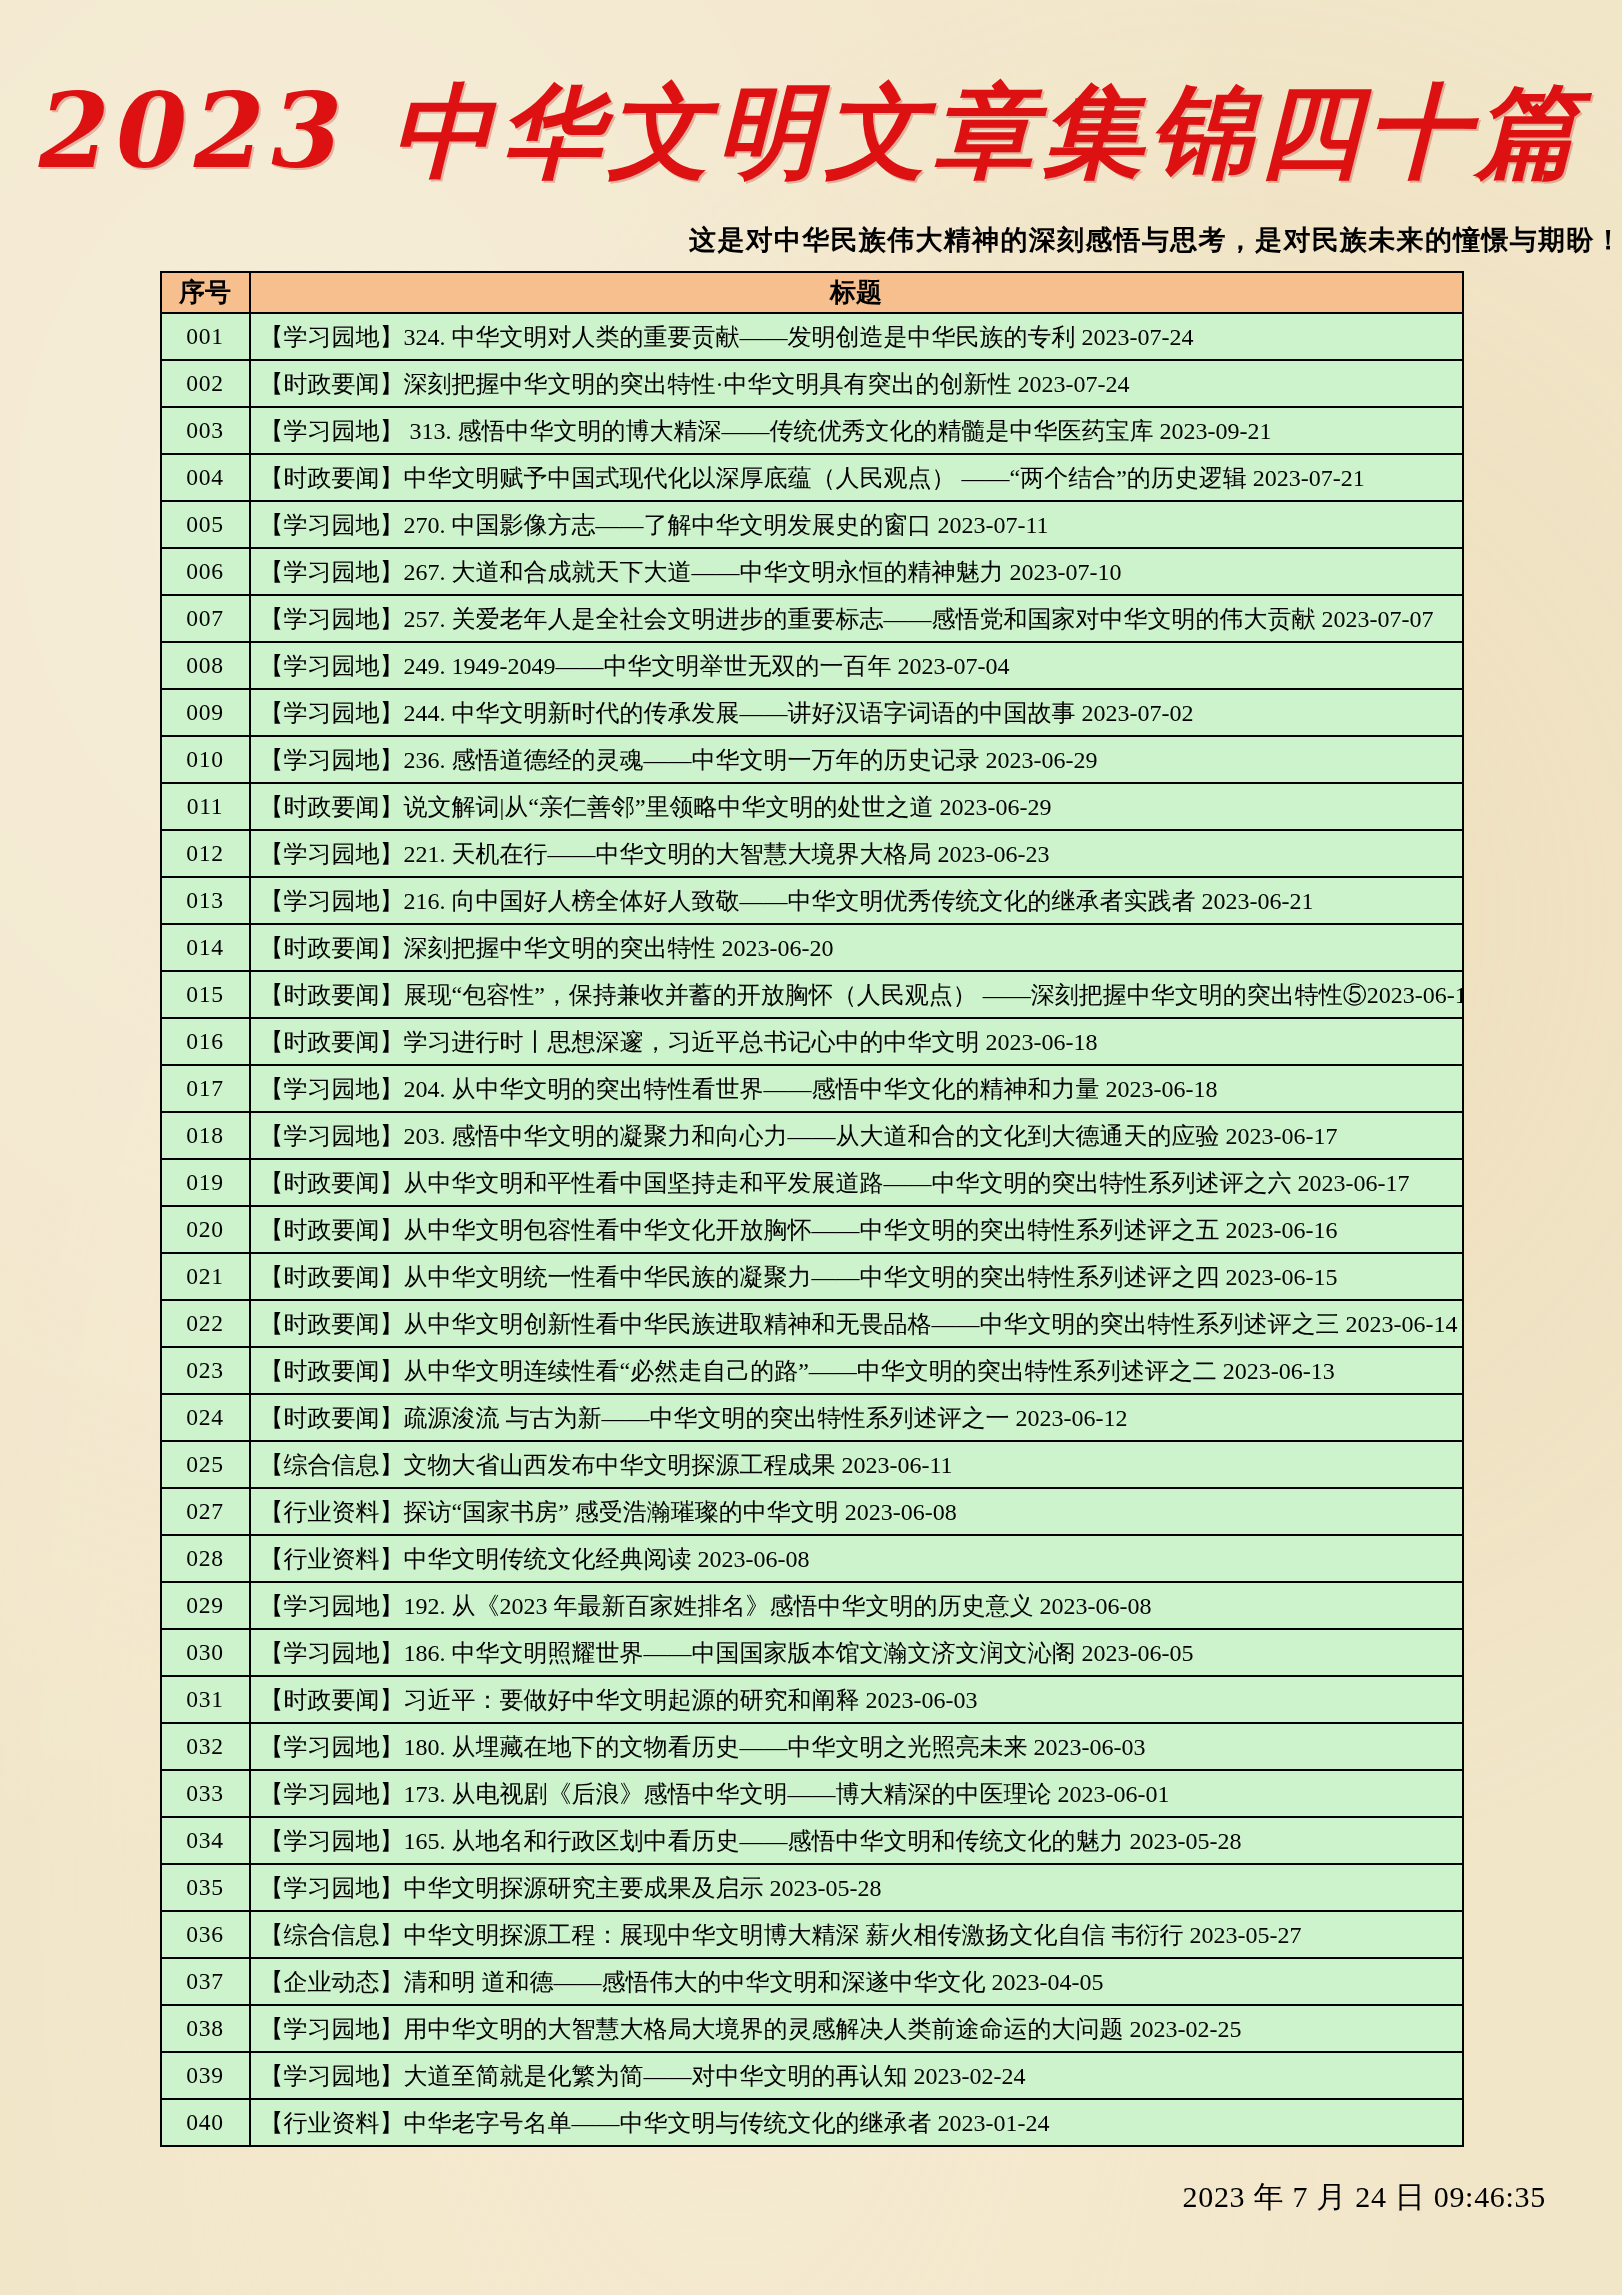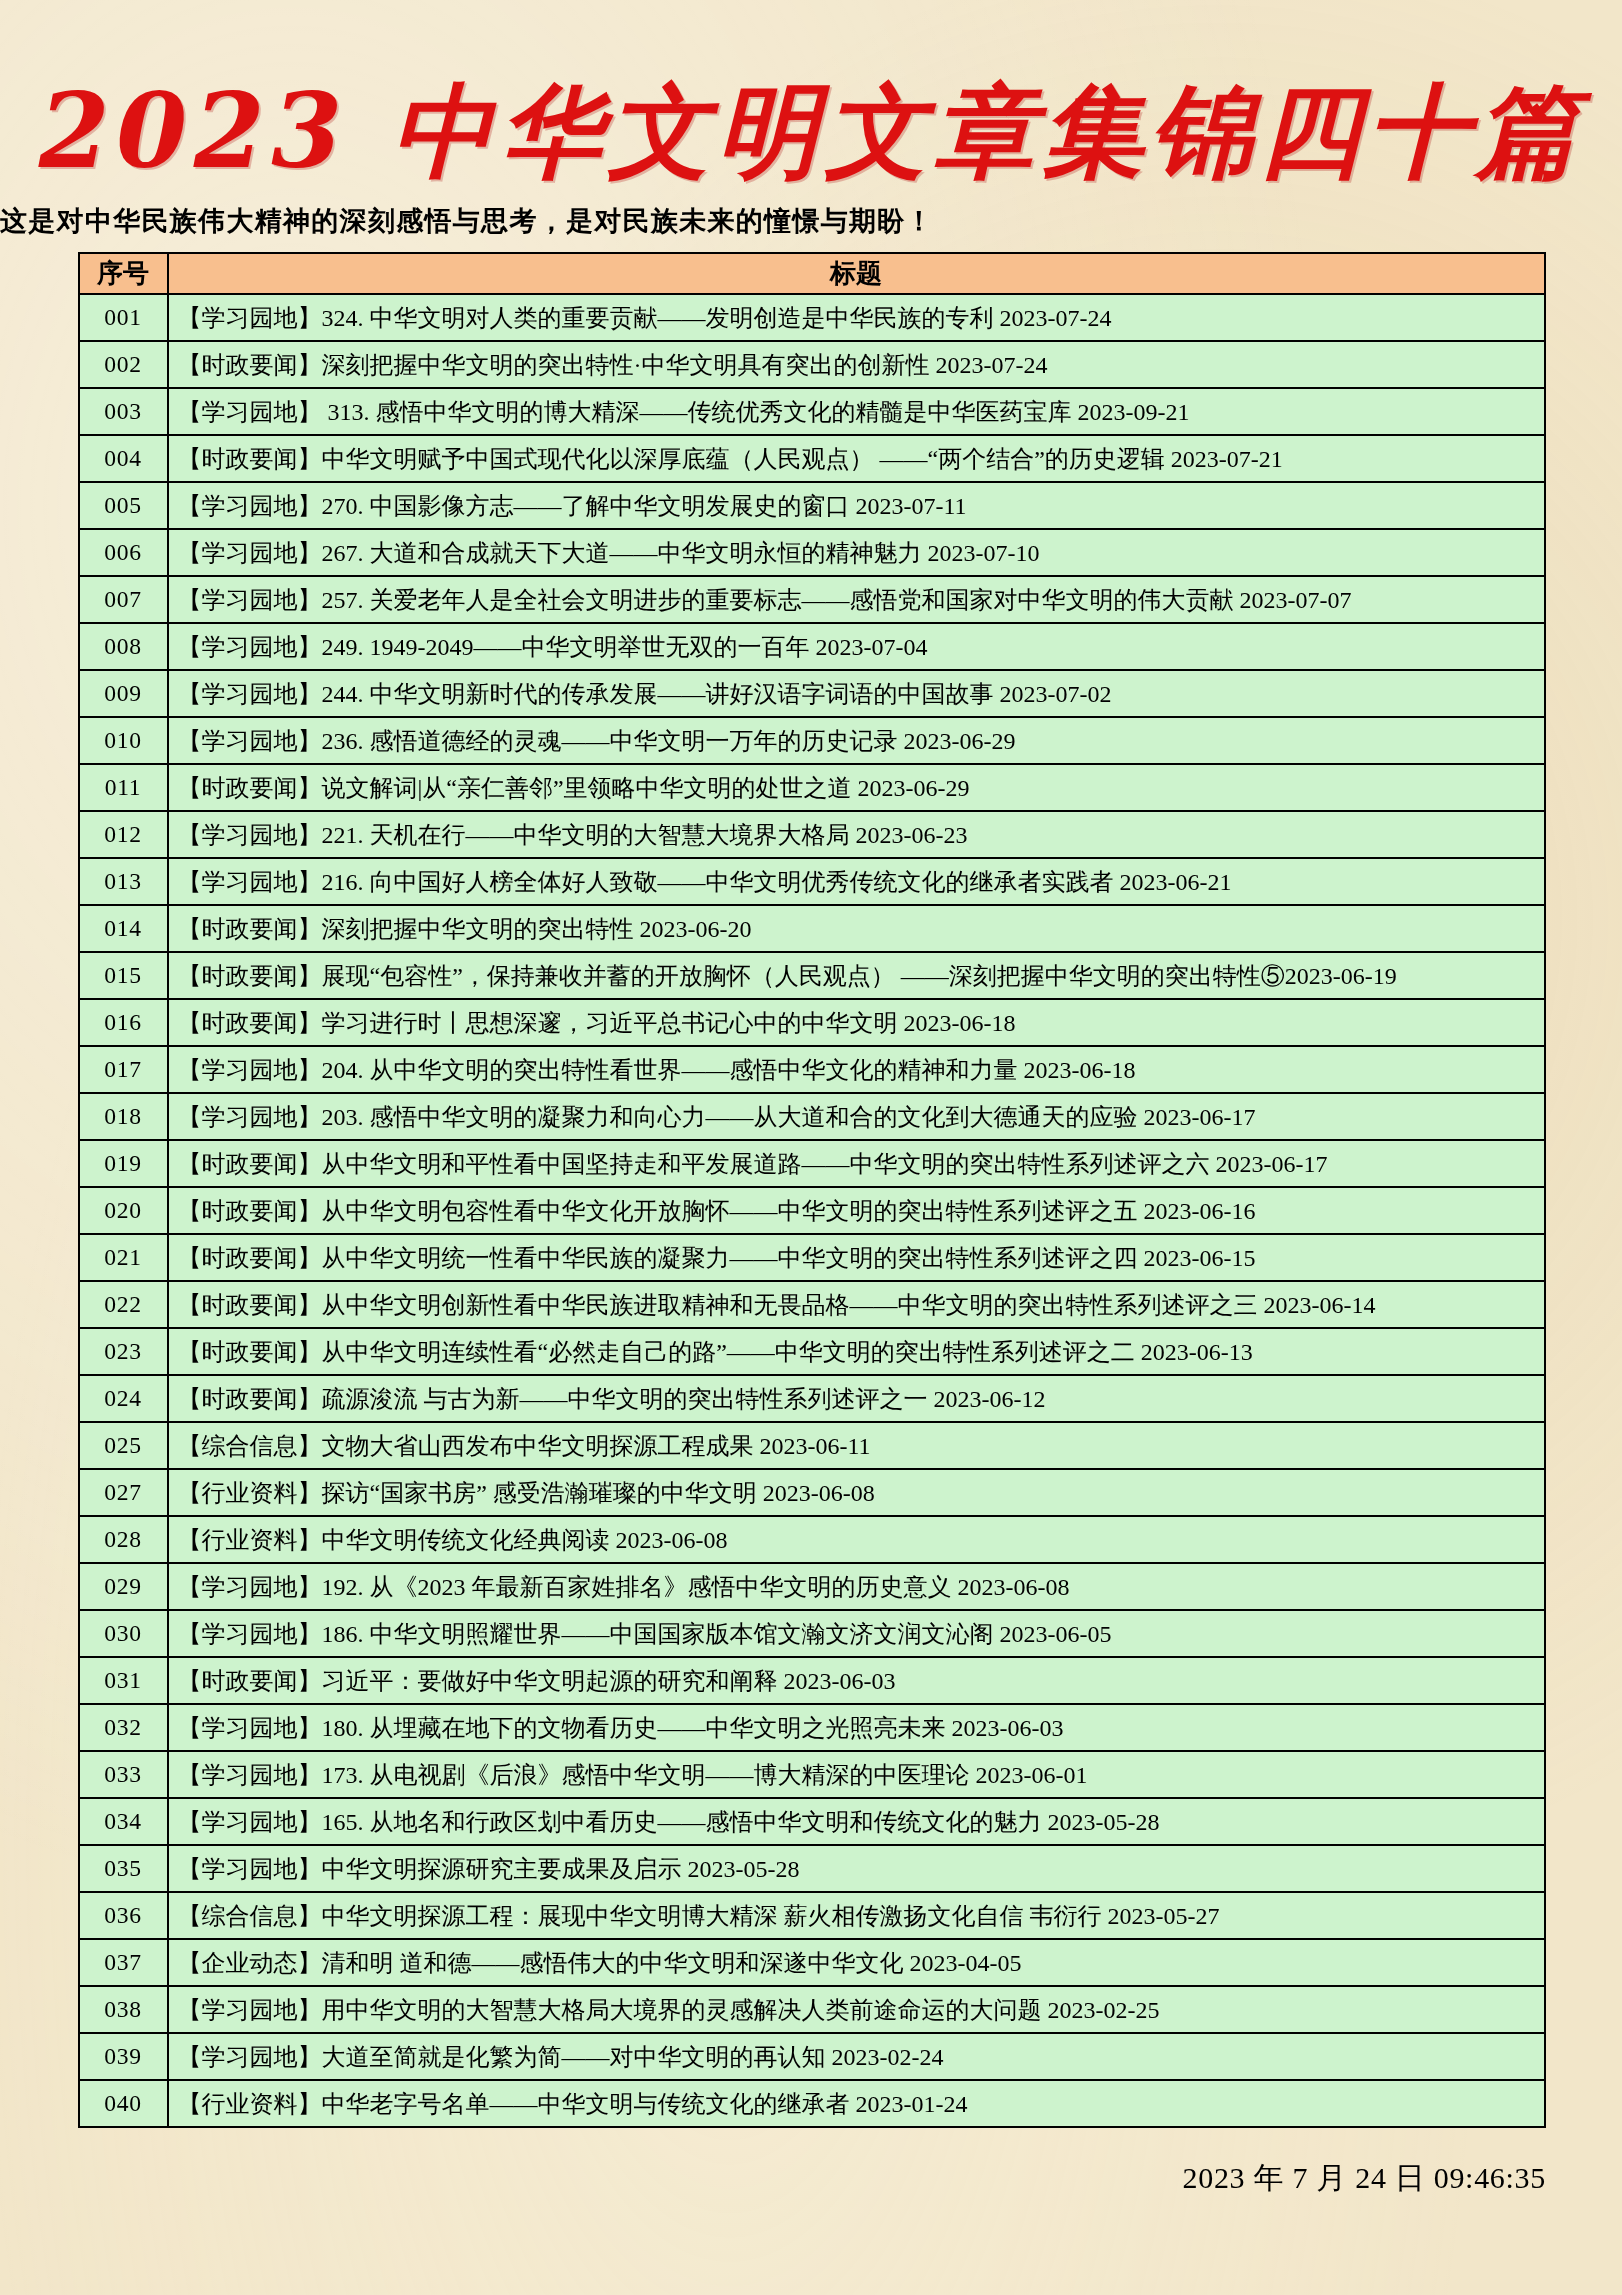--- a/index.html
+++ b/index.html
@@ -21,30 +21,30 @@
     font-size:102px;
     line-height:1.15;
     font-weight:bold;
     font-style:italic;
     letter-spacing:6.5px;
     color:#dd1111;
     text-shadow:2px 2px 0 rgba(170,10,10,0.25);
     font-family:"DejaVu Serif","Liberation Serif",serif;
   }
   .page-subtitle{
-    text-align:left;
+    text-align:right;
     font-size:27px;
     font-weight:bold;
-    margin-top:13px;
+    margin-top:32px;
     letter-spacing:1.3px;
   }
   table.article-table{
     border-collapse:collapse;
     table-layout:fixed;
-    width:1468px;
+    width:1304px;
     margin:13px auto 0 auto;
     border:2.6px solid #000;
   }
   .article-table th,.article-table td{
     border:2px solid #000;
     overflow:hidden;
   }
   .article-table thead th{
     background:#f8bf8e;
     height:37px;

